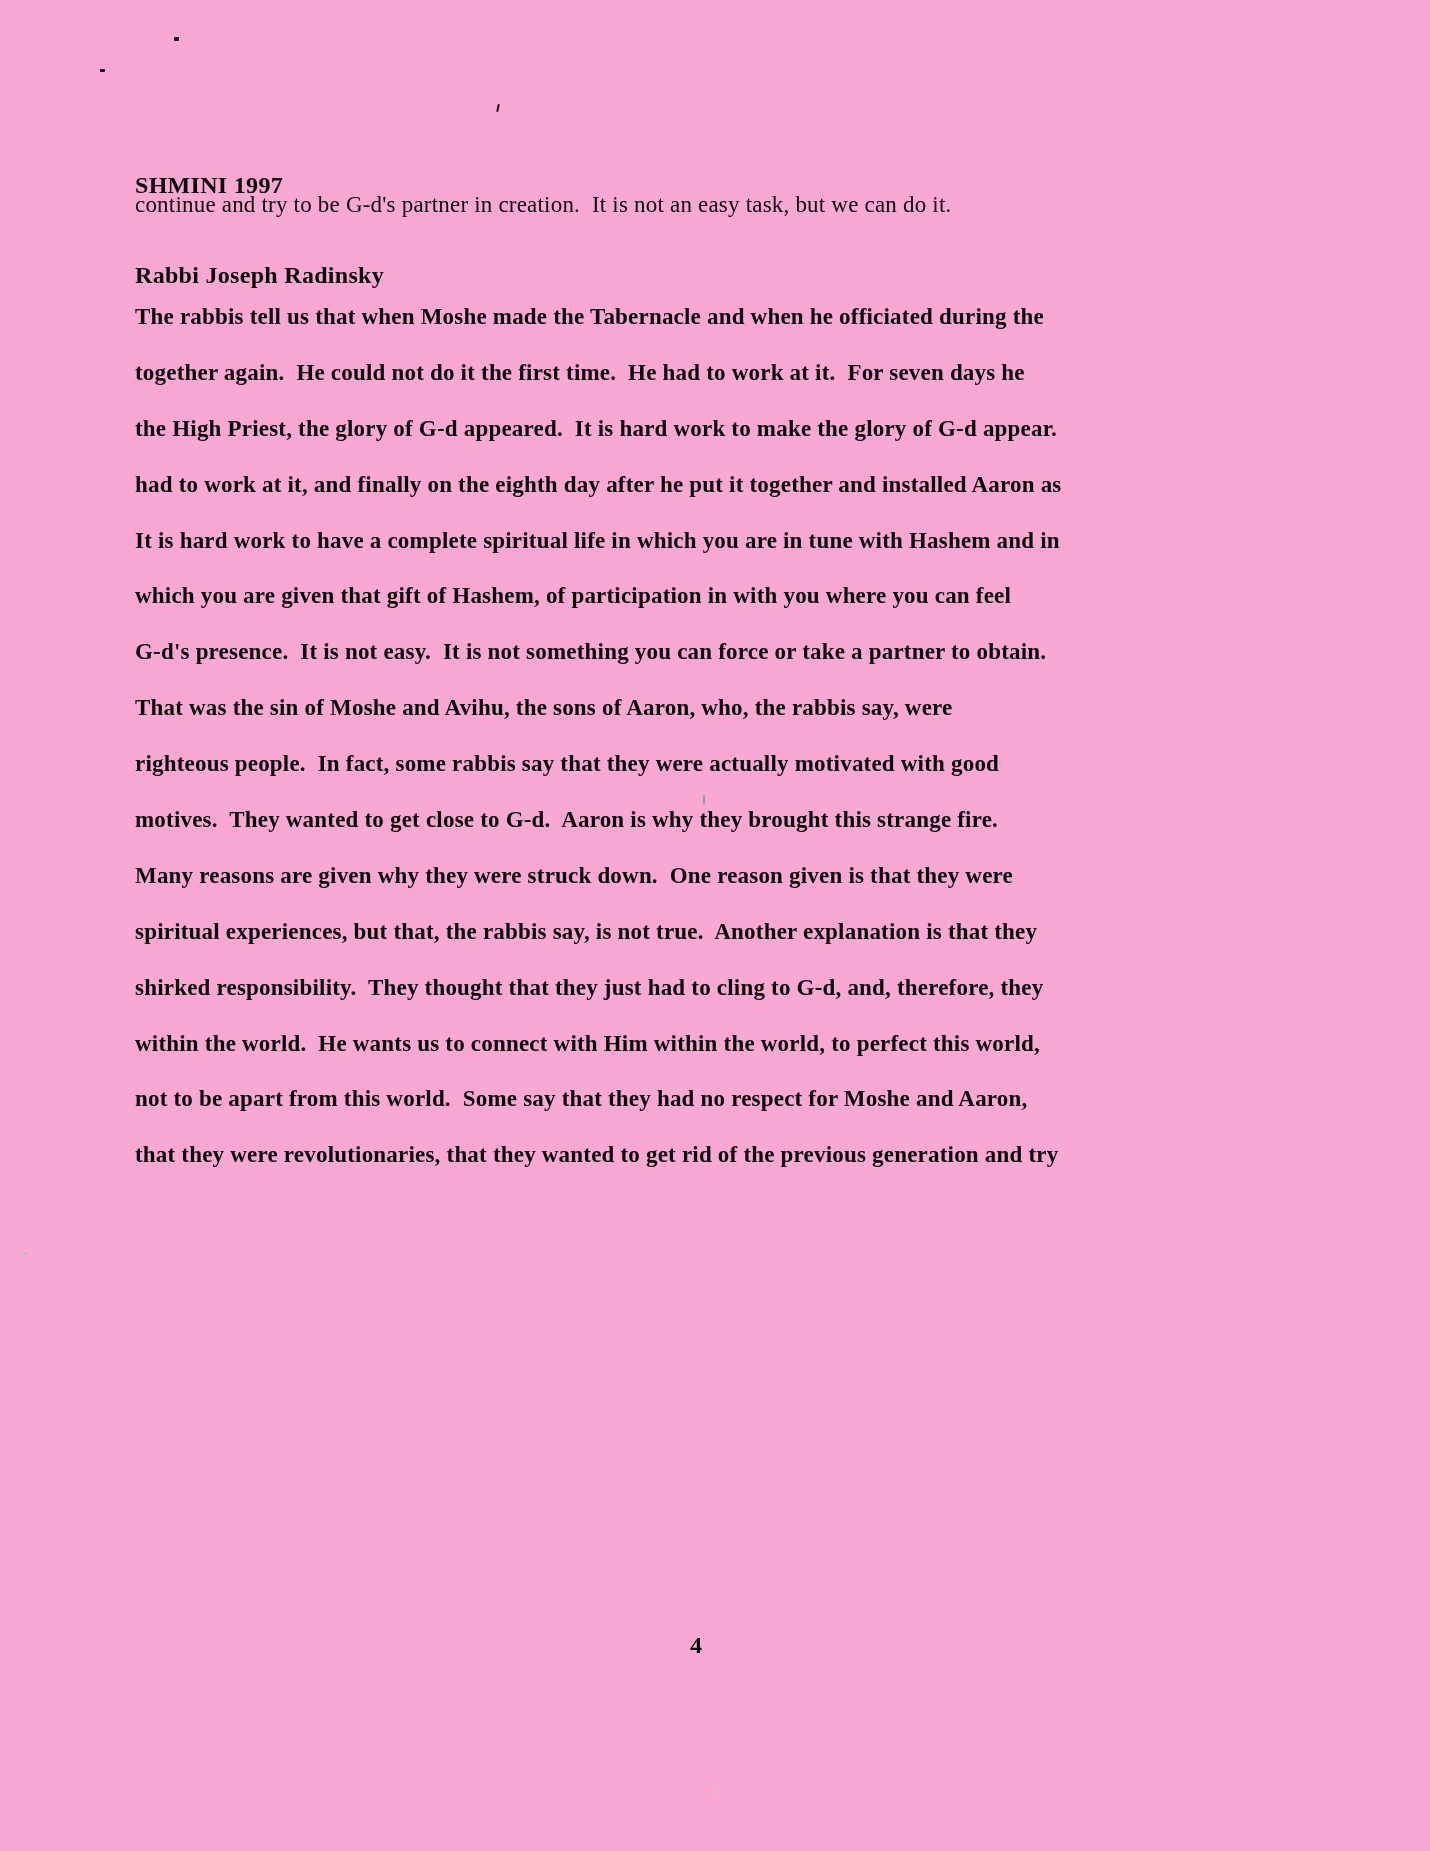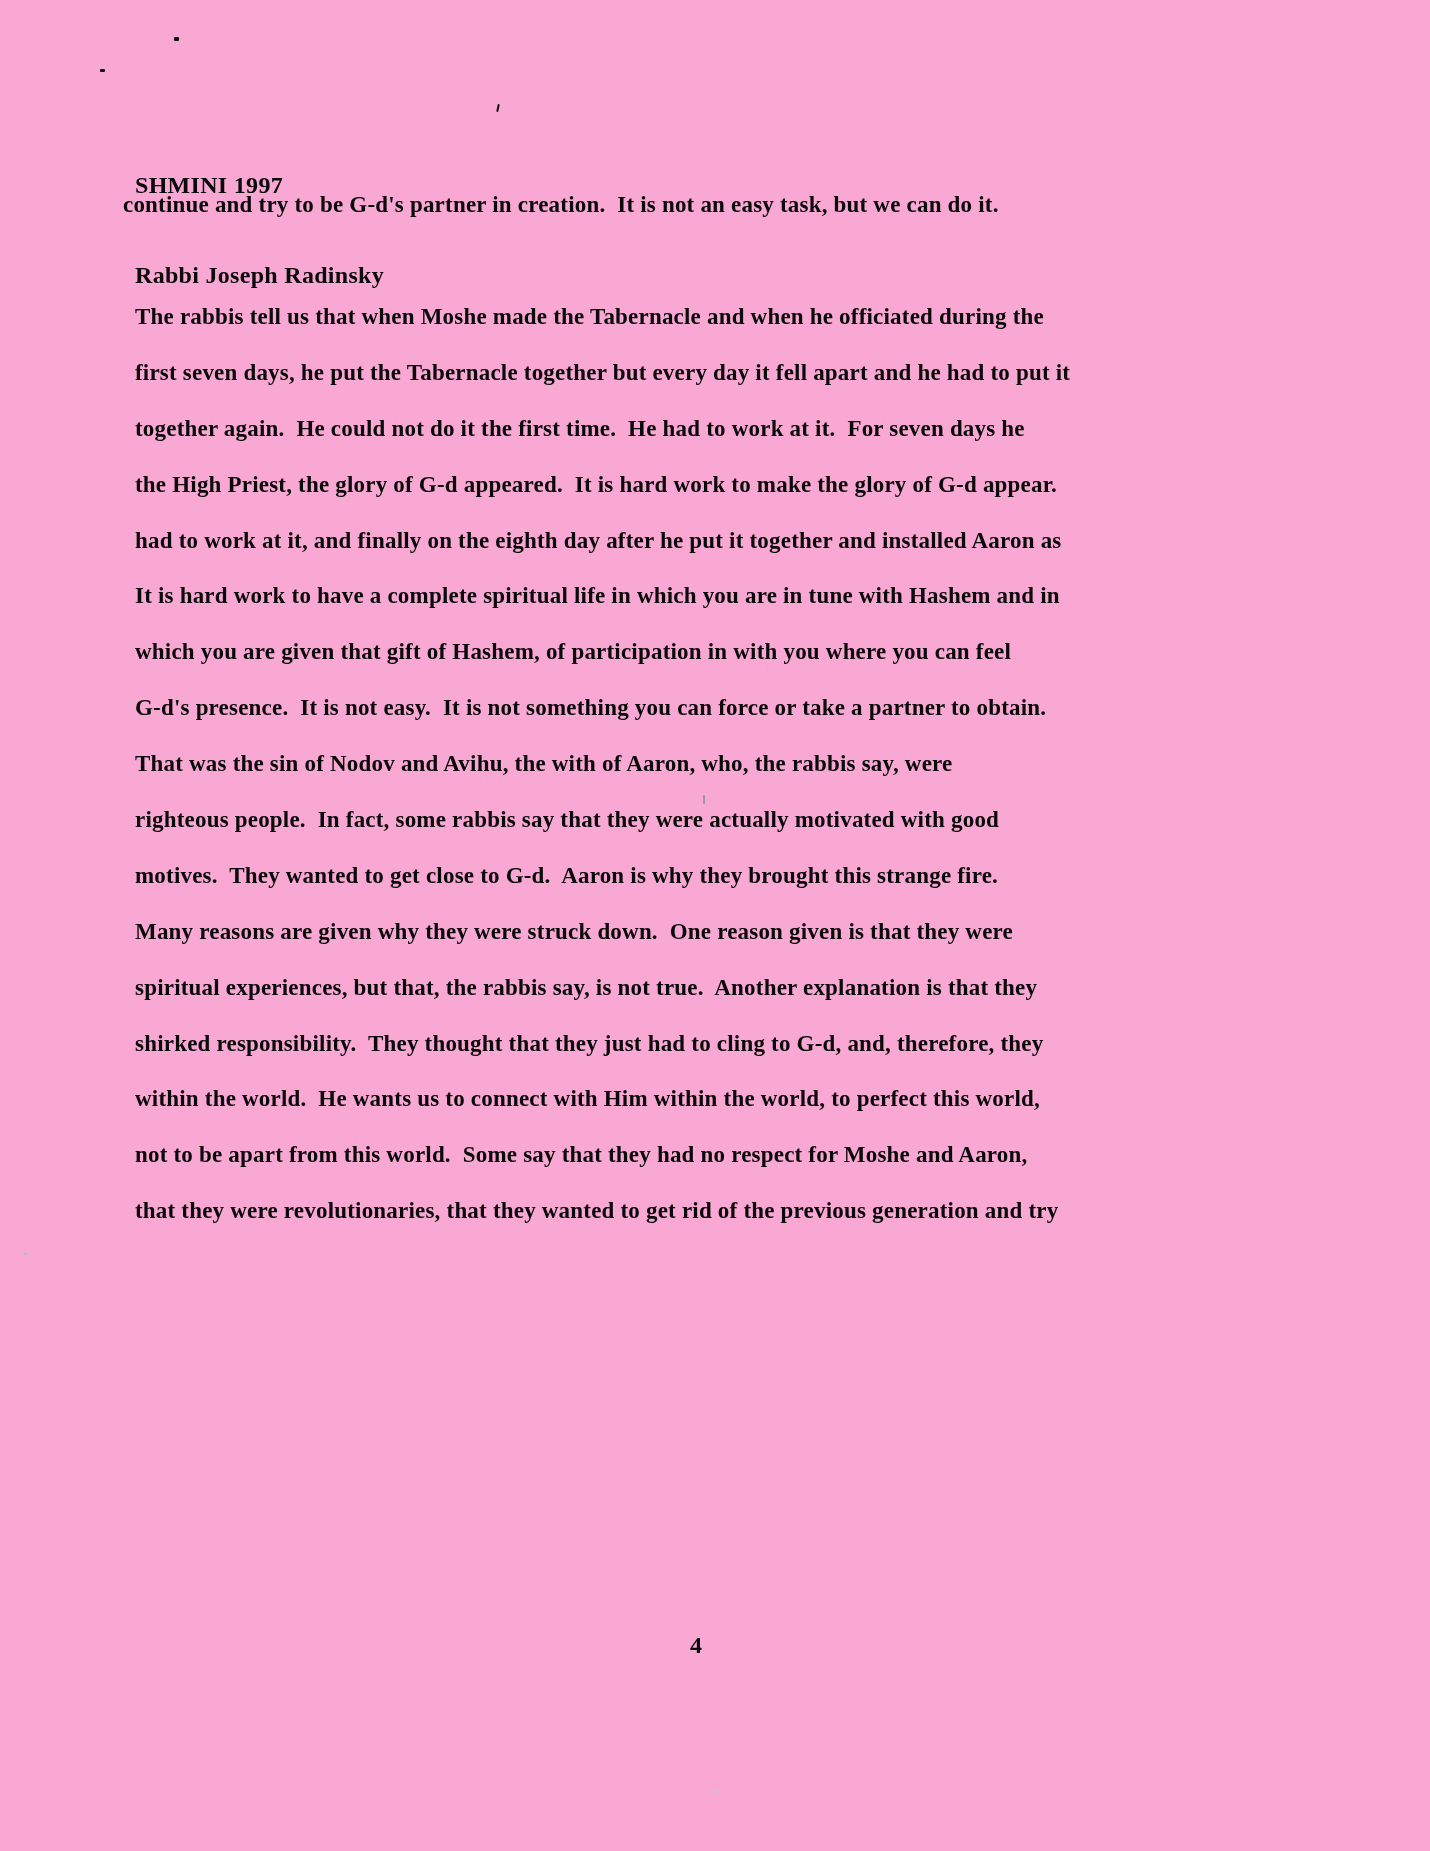--- a/index.html
+++ b/index.html
@@ -25,24 +25,24 @@
     left: 135px;
     top: 110px;
     font-size: 24px;
     font-weight: bold;
     line-height: 30px;
     letter-spacing: 0.3px;
     white-space: pre;
   }
   .intro-line {
     position: absolute;
-    left: 123px;
+    left: 135px;
     top: 192px;
     font-size: 23px;
-    font-weight: bold;
+    font-weight: normal;
     letter-spacing: 0.2px;
     white-space: pre;
   }
   .body-par {
     position: absolute;
     left: 135px;
     top: 301px;
     font-size: 23px;
     font-weight: bold;
     letter-spacing: 0.2px;
@@ -85,28 +85,27 @@
 
   <div class="doc-header">
     <div>SHMINI 1997</div>
     <div>Rabbi Joseph Radinsky</div>
   </div>
 
   <div class="intro-line">continue and try to be G-d's partner in creation.  It is not an easy task, but we can do it.</div>
 
   <div class="body-par">
       <div class="line">The rabbis tell us that when Moshe made the Tabernacle and when he officiated during the</div>
-      <div class="line">first seven days, he put the Tabernacle together but every day it fell apart and he had to put it</div>
       <div class="line">together again.  He could not do it the first time.  He had to work at it.  For seven days he</div>
       <div class="line">the High Priest, the glory of G-d appeared.  It is hard work to make the glory of G-d appear.</div>
       <div class="line">had to work at it, and finally on the eighth day after he put it together and installed Aaron as</div>
       <div class="line">It is hard work to have a complete spiritual life in which you are in tune with Hashem and in</div>
       <div class="line">which you are given that gift of Hashem, of participation in with you where you can feel</div>
       <div class="line">G-d's presence.  It is not easy.  It is not something you can force or take a partner to obtain.</div>
-      <div class="line">That was the sin of Nodov and Avihu, the with of Aaron, who, the rabbis say, were</div>
+      <div class="line">That was the sin of Moshe and Avihu, the sons of Aaron, who, the rabbis say, were</div>
       <div class="line">righteous people.  In fact, some rabbis say that they were actually motivated with good</div>
       <div class="line">motives.  They wanted to get close to G-d.  Aaron is why they brought this strange fire.</div>
       <div class="line">Many reasons are given why they were struck down.  One reason given is that they were</div>
       <div class="line">spiritual experiences, but that, the rabbis say, is not true.  Another explanation is that they</div>
       <div class="line">shirked responsibility.  They thought that they just had to cling to G-d, and, therefore, they</div>
       <div class="line">within the world.  He wants us to connect with Him within the world, to perfect this world,</div>
       <div class="line">not to be apart from this world.  Some say that they had no respect for Moshe and Aaron,</div>
       <div class="line">that they were revolutionaries, that they wanted to get rid of the previous generation and try</div>
     </div>
 

